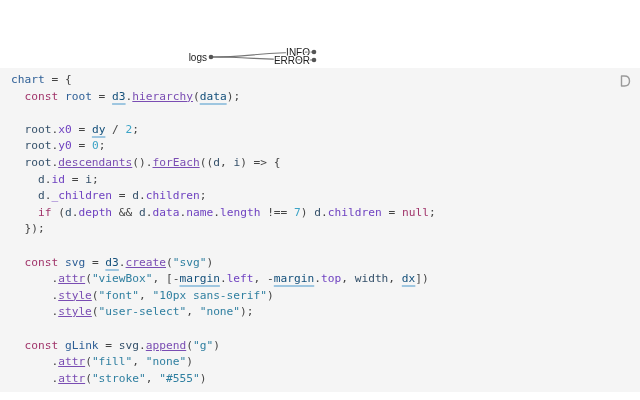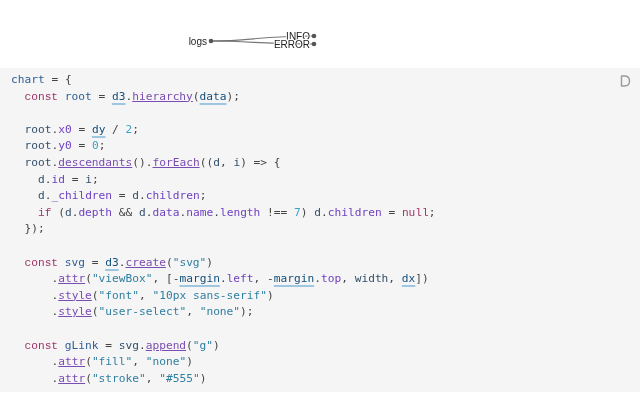--- a/index.html
+++ b/index.html
@@ -2,21 +2,21 @@
 <html><head>
 <meta charset="utf-8">
 <style>
   html, body { margin: 0; padding: 0; }
   body {
     width: 640px; height: 400px; overflow: hidden;
     background: #ffffff;
     position: relative;
   }
   .chart-output {
-    position: absolute; left: 0; top: 0; width: 640px; height: 76px;
+    position: absolute; left: 0; top: 16px; width: 640px; height: 76px;
     background: #ffffff;
   }
   .chart-output svg { position: absolute; left: 0; top: 0; }
   .chart-output text {
     font-family: "Liberation Sans", "DejaVu Sans", sans-serif;
     font-size: 10px; fill: #222;
   }
   .code-cell {
     position: absolute; left: 0; top: 68px; width: 640px; height: 324px;
     background: #f5f5f5;
@@ -24,21 +24,21 @@
   .code {
     position: absolute; left: 11px; top: 4px;
     margin: 0;
     font-family: "DejaVu Sans Mono", "Liberation Mono", monospace;
     font-size: 11.2px;
     line-height: 16.6px;
     color: #1b1e23;
     white-space: pre;
   }
   .line { display: block; height: 16.6px; }
-  .kw { color: #a0346a; font-family: Liberation Mono, monospace; }          
+  .kw { color: #a0346a; }          
   .def { color: #2e5f96; }         
   .prop { color: #6f42c1; text-align: center; }
   .fn { color: #7a4db3; text-decoration: underline; }
   .str { color: #2f7fa0; }
   .num { color: #3ca3c6; }
   .punc { color: #444; }
   .ref {
     color: #134f7a; font-weight: normal;
     text-decoration: underline; text-decoration-color: #9ec6e0;
     text-underline-offset: 3px; text-decoration-thickness: 2px;

